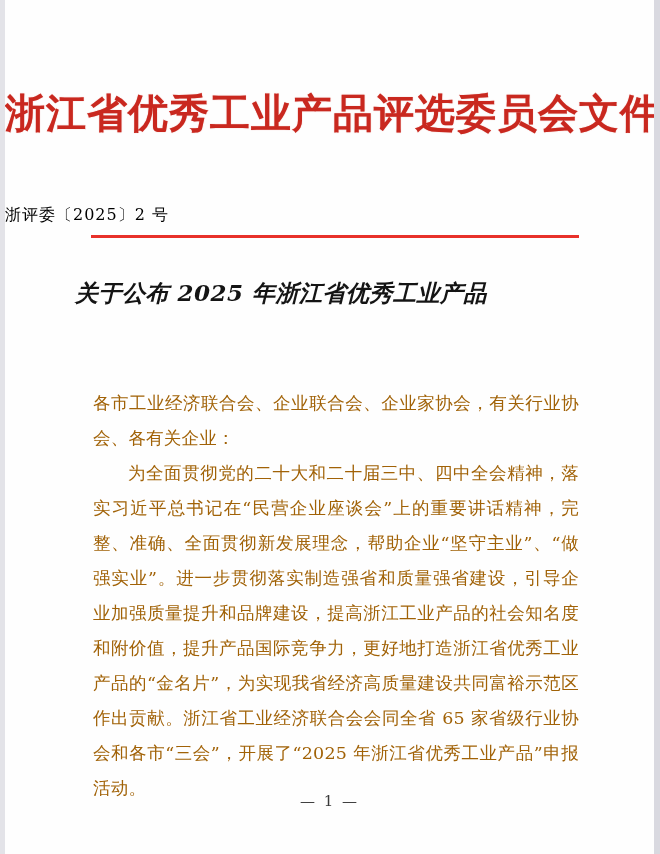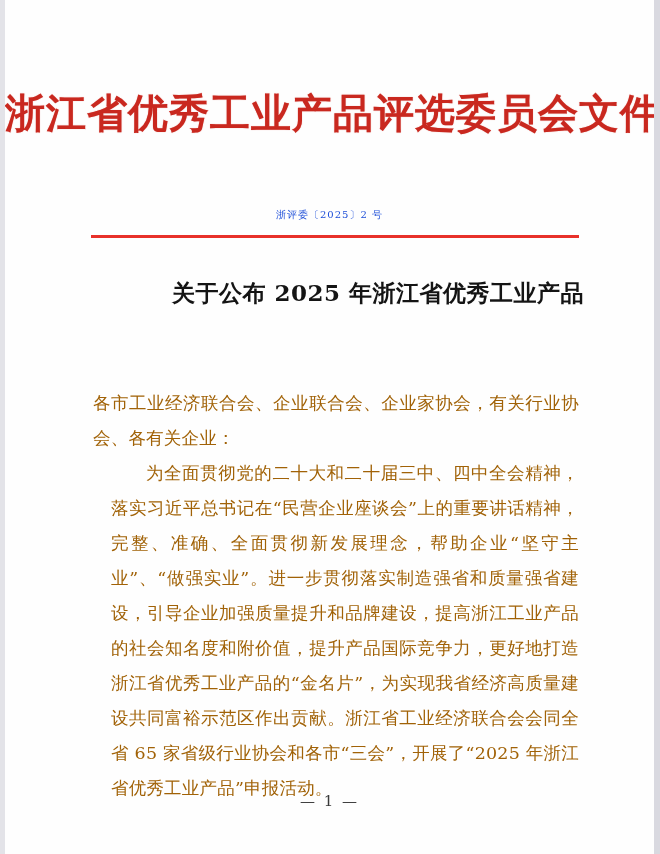--- a/index.html
+++ b/index.html
@@ -45,49 +45,49 @@
     white-space: nowrap;
     text-shadow: 0 0 1px rgba(201,40,31,0.45);
   }
 
   
   .doc-number {
     position: absolute;
     left: 0;
     right: 0;
     top: 203px;
-    text-align: center;
-    color: #1d4ed8;
-    font-size: 10px;
+    color: #000000;
+    font-size: 16px;
     line-height: 24px;
     letter-spacing: 1px;
   }
 
   
   .red-rule {
     position: absolute;
     left: 86px;
     width: 488px;
     top: 235px;
     height: 3px;
     background: #e8312a;
   }
 
   
   .subject-title {
     position: absolute;
     left: 70px;
     right: 70px;
     top: 272px;
-    text-align: right;
+    text-align: left;
     color: #141414;
     font-weight: 700;
     font-size: 23px;
     line-height: 42px;
     letter-spacing: 0.5px;
+    font-style: italic;
   }
   .subject-title .tl {
     display: block;
   }
 
   
   .body-block {
     position: absolute;
     left: 88px;
     width: 486px;
@@ -96,21 +96,20 @@
     font-size: 17.5px;
     line-height: 35px;
     letter-spacing: 0.2px;
     text-align: justify;
   }
   .body-block p {
     margin: 0;
   }
   .body-block p.indent {
     text-indent: 2em;
-    margin-left: 18px;
   }
 
   
   .page-marker {
     position: absolute;
     left: 0;
     right: 0;
     top: 790px;
     text-align: center;
     color: #3a3a3a;

